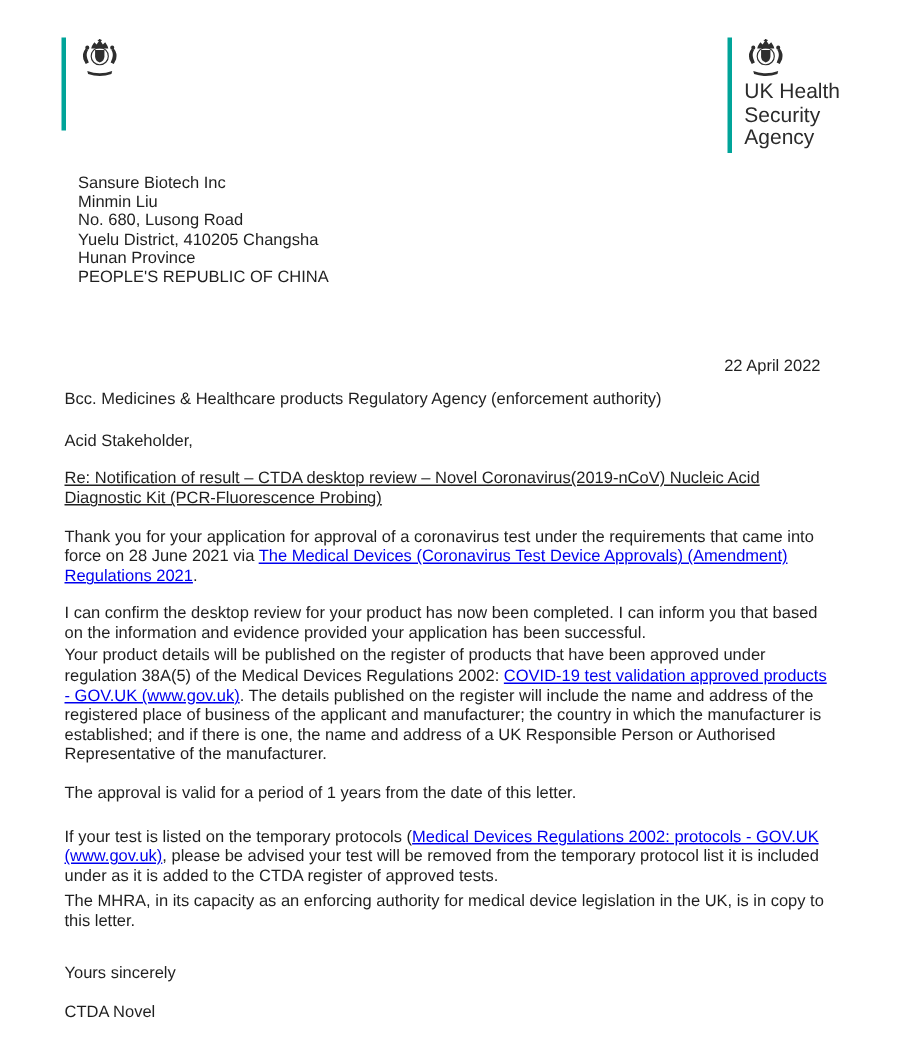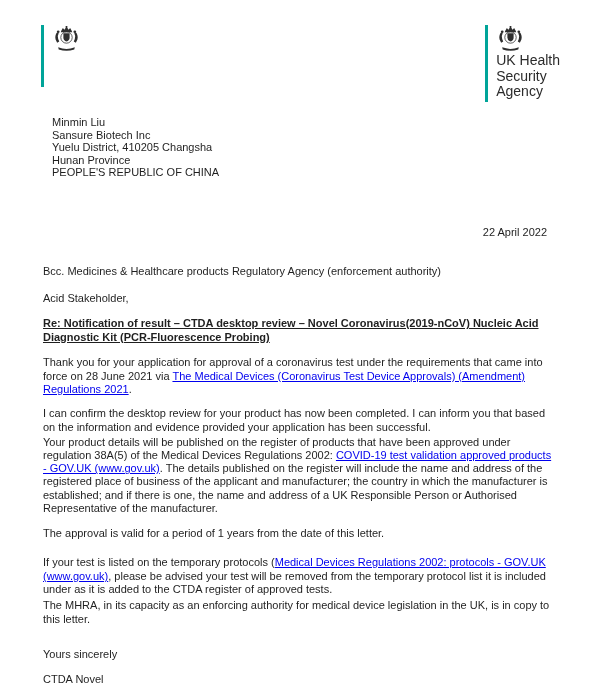--- a/index.html
+++ b/index.html
@@ -18,23 +18,23 @@
   .mhra .bar { height: 62px; }
   .ukhsa .bar { height: 77px; }
   .logo-content { display: flex; flex-direction: column; }
   .crest { width: 27px; height: 25px; margin: 1px 0 2px 1px; }
   .logo-text { font-size: 14px; line-height: 15.5px; color: #2b2b2b; white-space: nowrap; }
 
   
   .body-col { margin: 0 43px; font-size: 11px; line-height: 13.3px; }
   .recipient { margin-top: 14px; margin-left: 9px; line-height: 12.5px; }
   .date-line { margin-top: 47px; text-align: right; padding-right: 10px; }
-  .bcc-line { margin-top: 26px; }
+  .bcc-line { margin-top: 9px; }
   .salutation { margin-top: 14px; }
-  .subject { margin-top: 12px; font-weight: bold; text-decoration: underline; line-height: 13.5px; }
+  .subject { margin-top: 12px; font-weight: normal; text-decoration: underline; line-height: 13.5px; }
   .p1 { margin-top: 12px; }
   .p2 { margin-top: 11px; }
   .p3 { margin-top: 2px;  line-height: 13.2px; }
   .p4 { margin-top: 12px; }
   .p5 { margin-top: 16px; }
   .p6 { margin-top: 3px; }
   .valediction { margin-top: 22px; }
   .signature { margin-top: 12px; }
 
   a.doc-link { color: #0000EE; text-decoration: underline; cursor: pointer; }
@@ -85,22 +85,23 @@
           <div>Agency</div>
         </div>
       </div>
     </div>
 
   </header>
 
   <main class="body-col">
 
     <div class="recipient">
+      <div>Sansure Biotech Inc</div>
       <div>Minmin Liu</div>
-      <div>Sansure Biotech Inc</div>
+      <div>No. 680, Lusong Road</div>
       <div>Yuelu District, 410205 Changsha</div>
       <div>Hunan Province</div>
       <div>PEOPLE'S REPUBLIC OF CHINA</div>
     </div>
 
     <div class="date-line">22 April 2022</div>
 
     <div class="bcc-line">Bcc. Medicines &amp; Healthcare products Regulatory Agency (enforcement authority)</div>
 
     <div class="salutation">Acid Stakeholder,</div>

